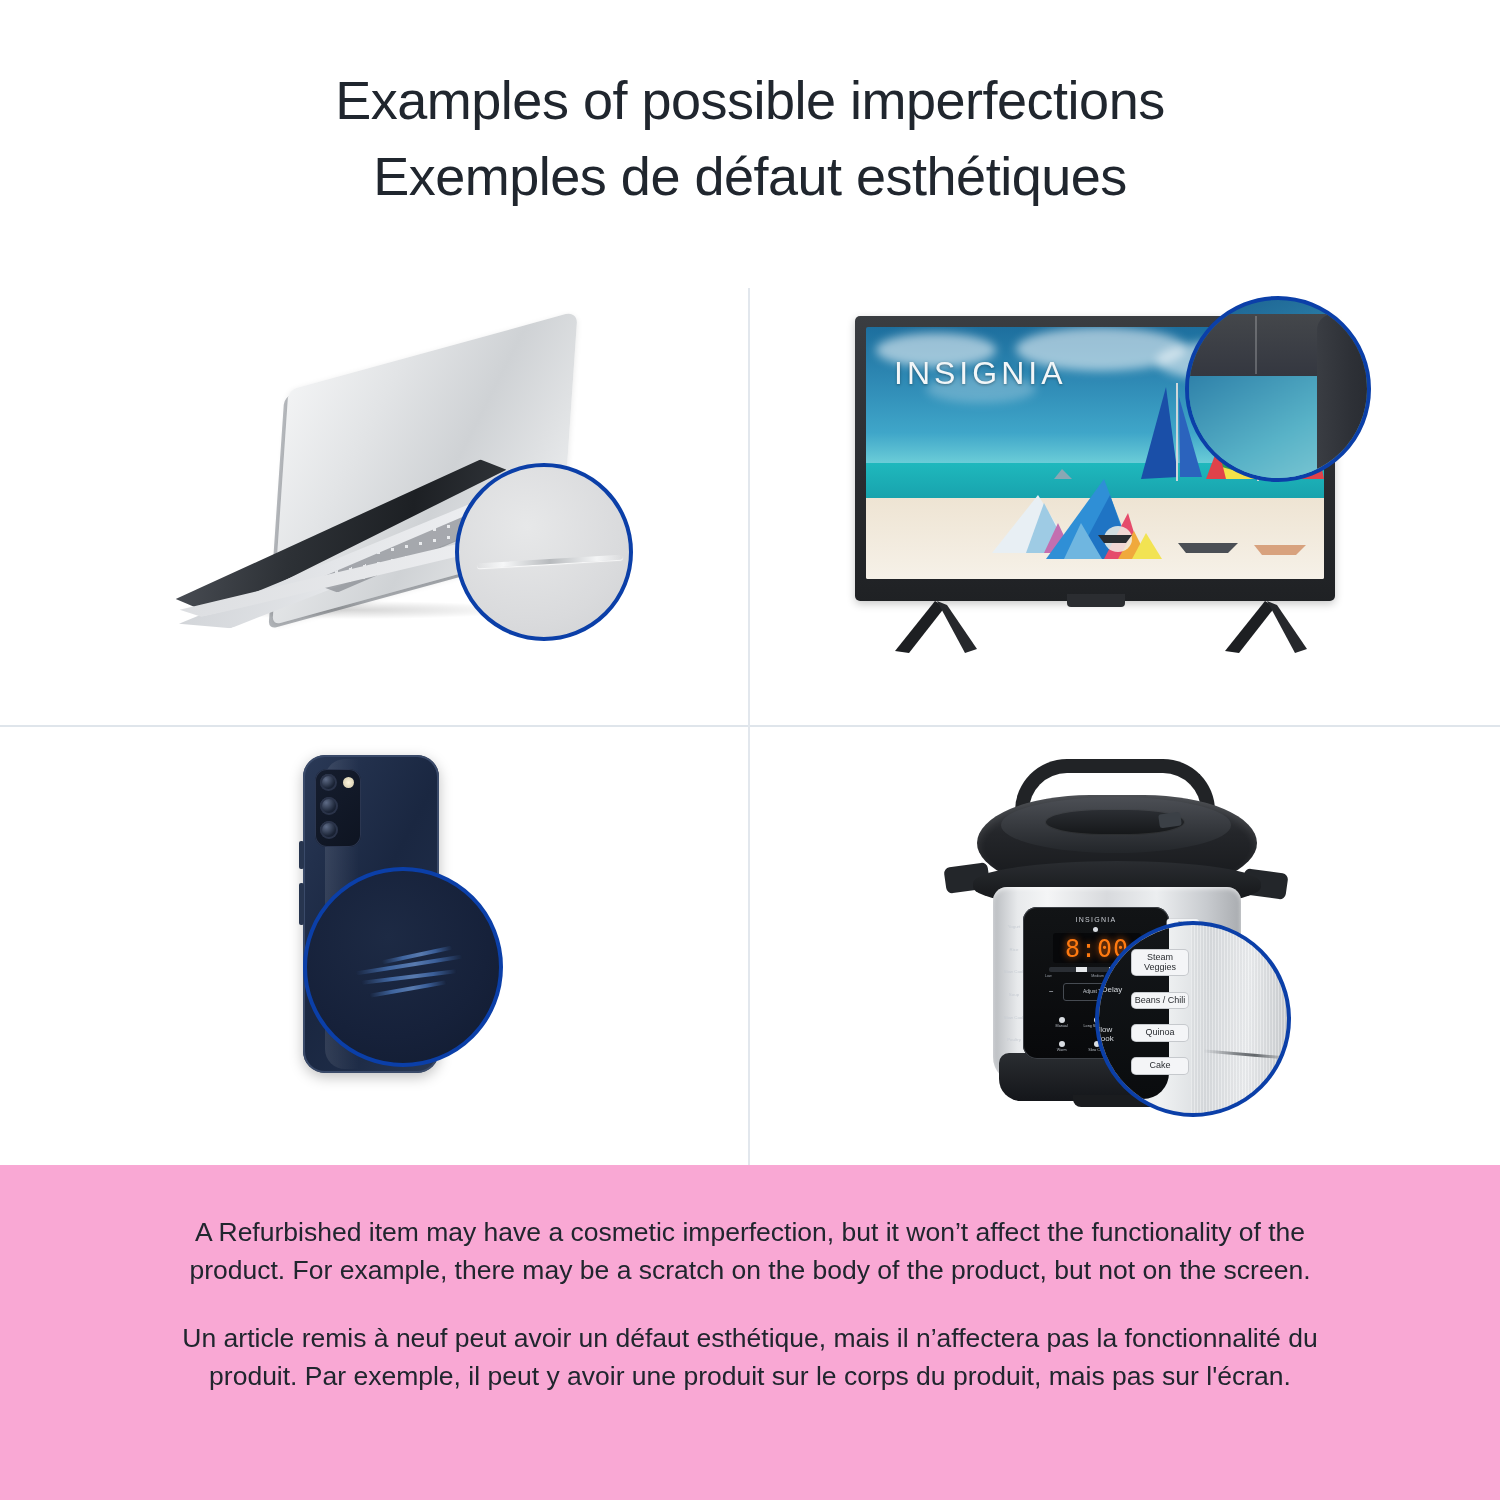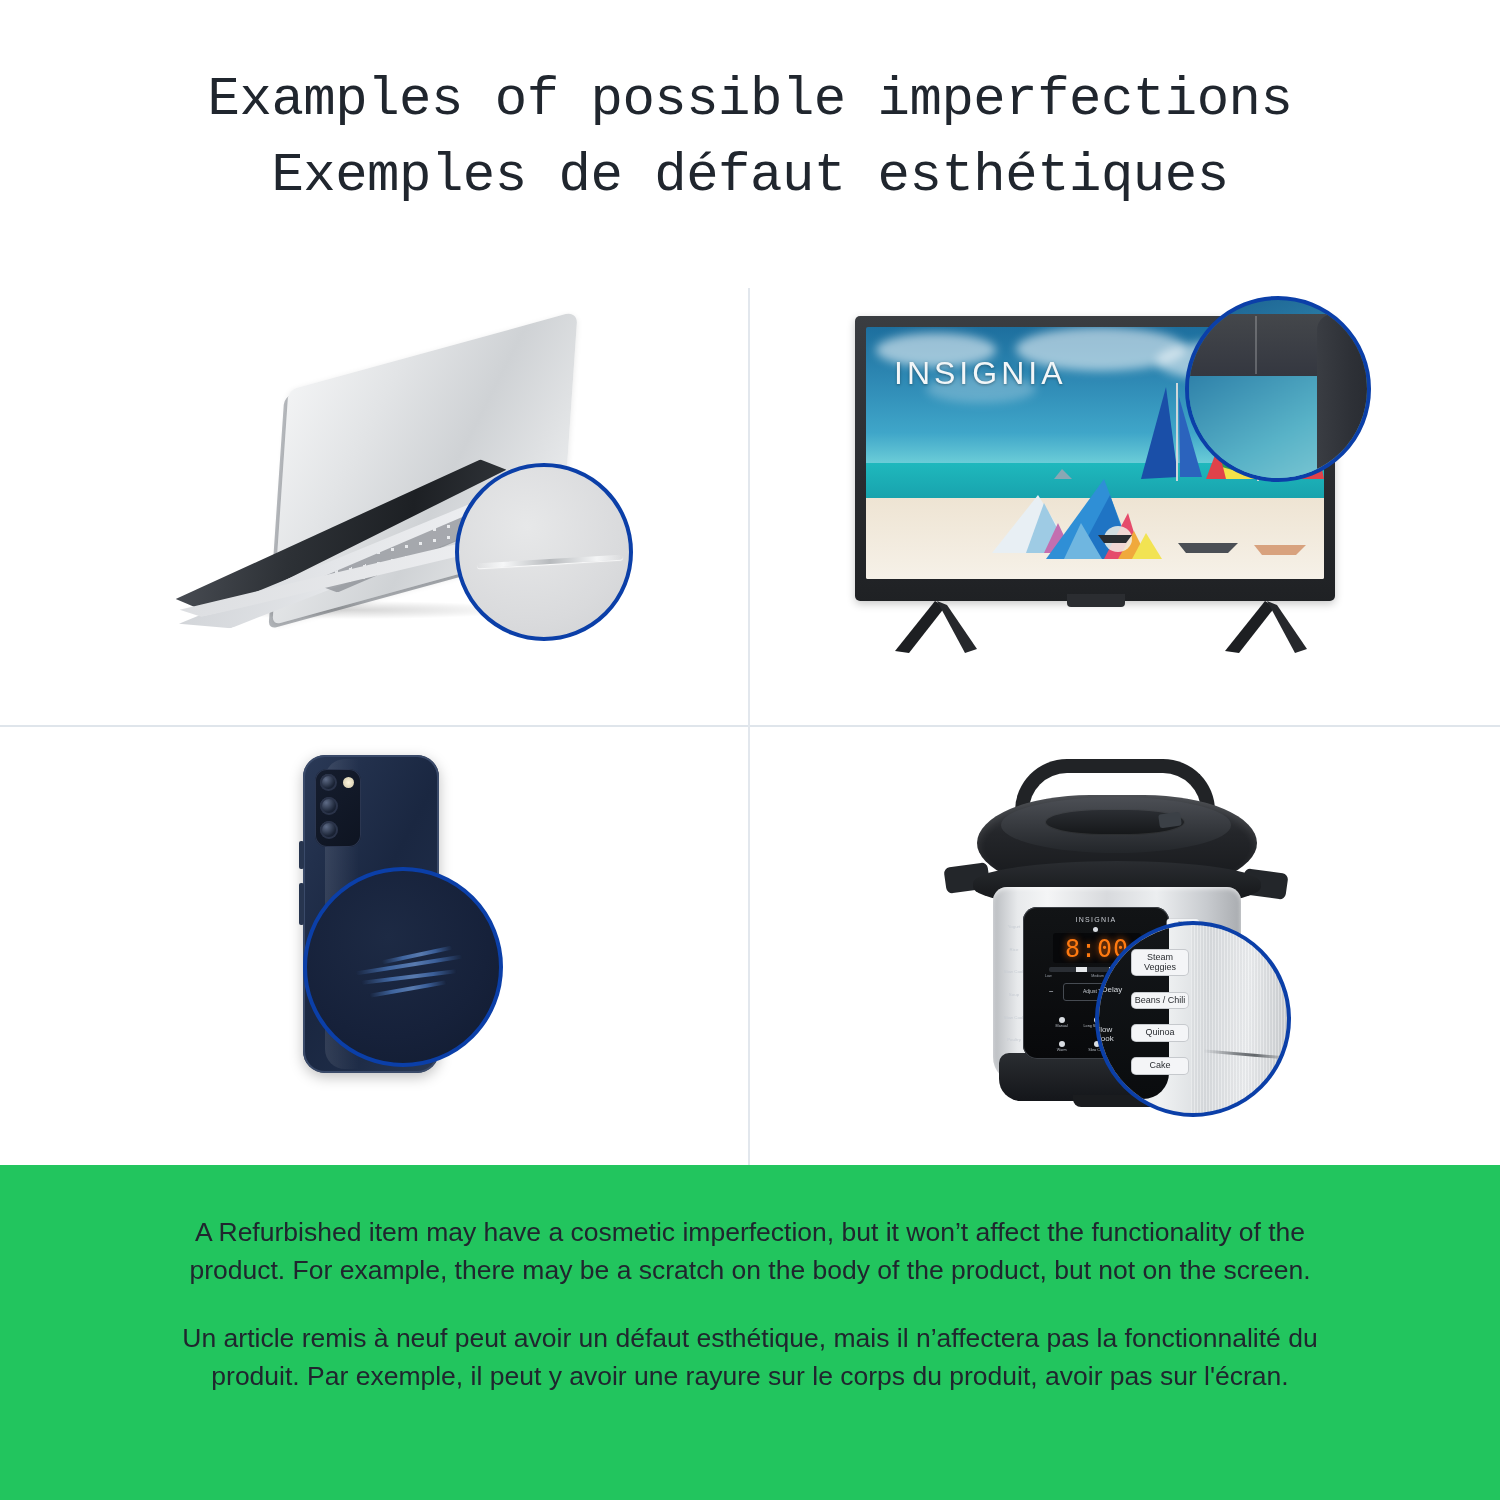--- a/index.html
+++ b/index.html
@@ -13,21 +13,21 @@
   }
 
   
   .header{
     position:absolute; left:0; top:0; width:1500px; height:258px;
     display:flex; flex-direction:column; align-items:center;
     justify-content:flex-start; padding-top:62px;
   }
   .title-line{
     font-size:54px; font-weight:400; letter-spacing:-0.5px;
-    color:#20262e; line-height:76px; white-space:nowrap;font-family:Liberation Mono, monospace;
+    color:#20262e; line-height:76px; white-space:nowrap;
   }
 
   
   .grid{ position:absolute; left:0; top:258px; width:1500px; height:907px; }
   .quad{ position:absolute; overflow:hidden; }
   .q-tl{ left:0;   top:0;   width:748px; height:467px; }
   .q-tr{ left:750px; top:0; width:750px; height:467px; }
   .q-bl{ left:0;   top:469px; width:748px; height:438px; }
   .q-br{ left:750px; top:469px; width:750px; height:438px; }
 
@@ -370,21 +370,21 @@
   }
   .mag-cooker .mc-scr{
     position:absolute; left:104px; top:128px; width:86px; height:3px;
     background:linear-gradient(90deg,rgba(120,124,128,0),#7c8084 40%,#62666a 60%,rgba(120,124,128,0));
     transform:rotate(5deg); border-radius:2px;
   }
 
   
   .footer{
     position:absolute; left:0; top:1165px; width:1500px; height:335px;
-    background:#22c55e;
+    background:#f9a8d4;
     display:flex; flex-direction:column; align-items:center;
     padding:48px 180px 0 180px;
   }
   .foot-p{
     width:100%; text-align:center; font-size:26.5px; line-height:38px;
     color:#20262e; font-weight:400;
   }
   .foot-p.second{ margin-top:30px; }
 </style>
 </head>
@@ -610,14 +610,14 @@
           <div class="mc-b">Cake</div>
         </div>
         <div class="mc-scr"></div>
       </div>
     </div>
   </div>
 </div>
 
 <div class="footer">
   <div class="foot-p">A Refurbished item may have a cosmetic imperfection, but it won’t affect the functionality of the product. For example, there may be a scratch on the body of the product, but not on the screen.</div>
-  <div class="foot-p second">Un article remis à neuf peut avoir un défaut esthétique, mais il n’affectera pas la fonctionnalité du produit. Par exemple, il peut y avoir une rayure sur le corps du produit, avoir pas sur l'écran.</div>
+  <div class="foot-p second">Un article remis à neuf peut avoir un défaut esthétique, mais il n’affectera pas la fonctionnalité du produit. Par exemple, il peut y avoir une produit sur le corps du produit, mais pas sur l'écran.</div>
 </div>
 
 </body></html>

